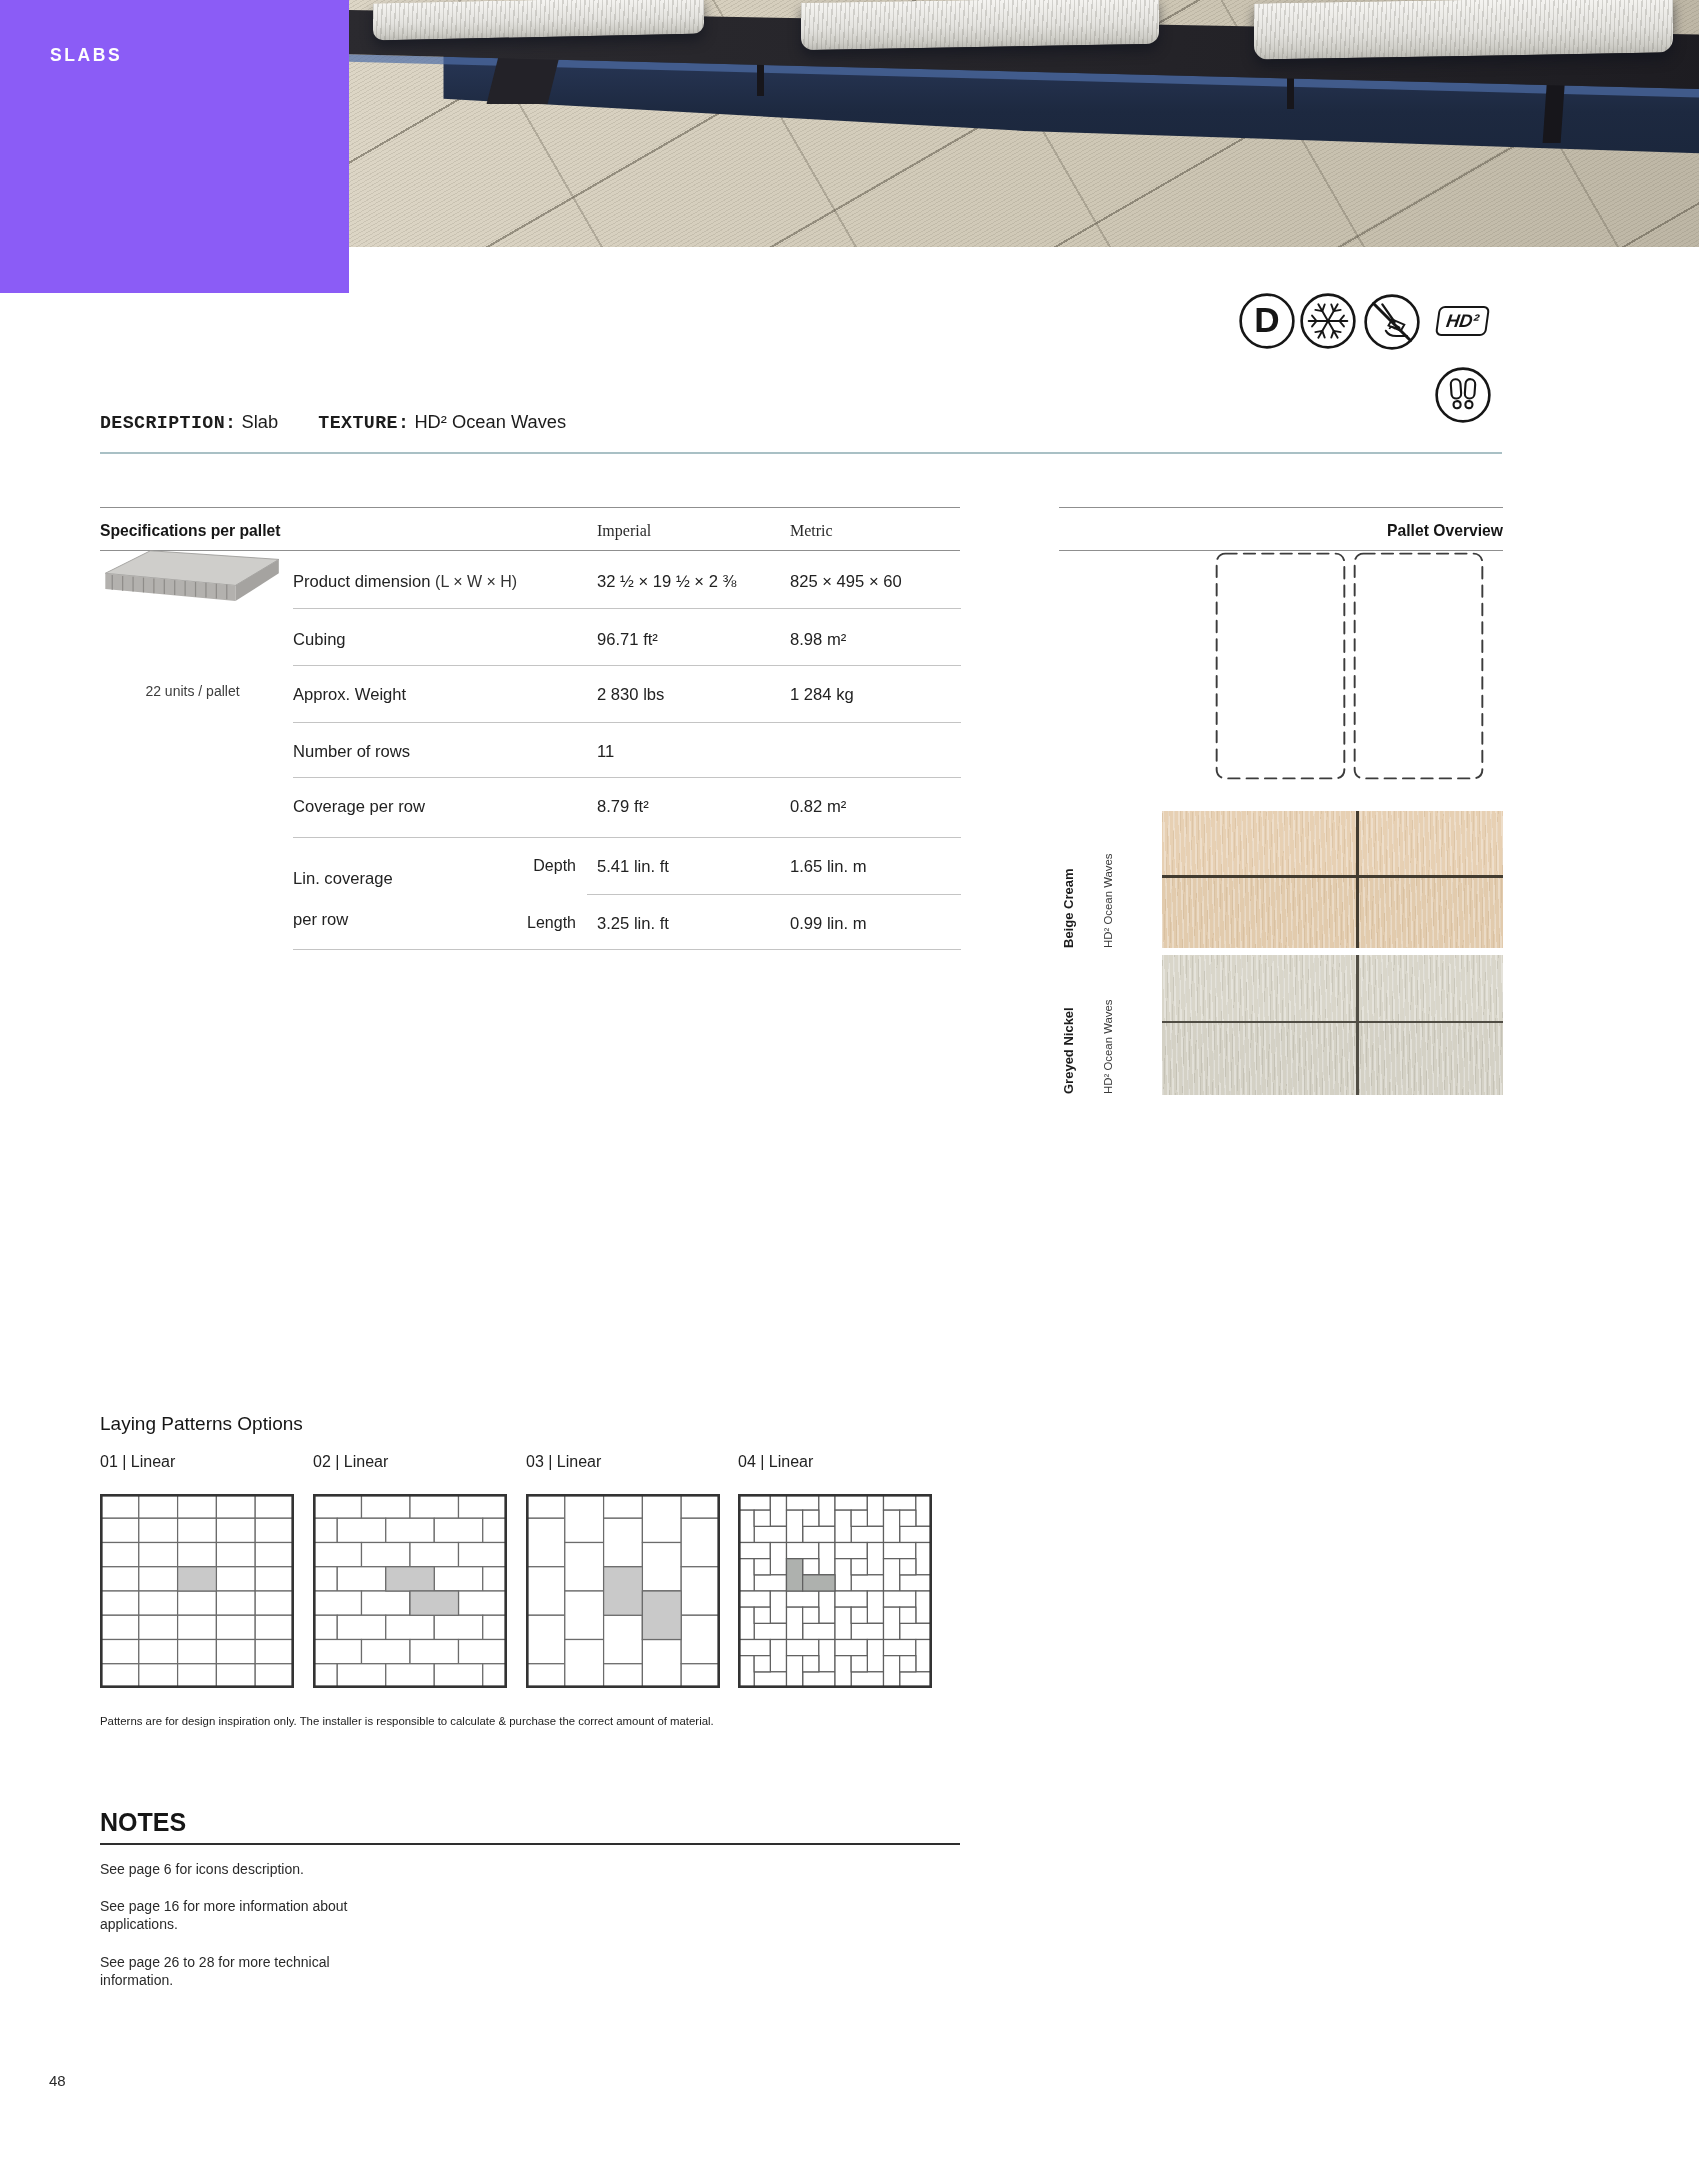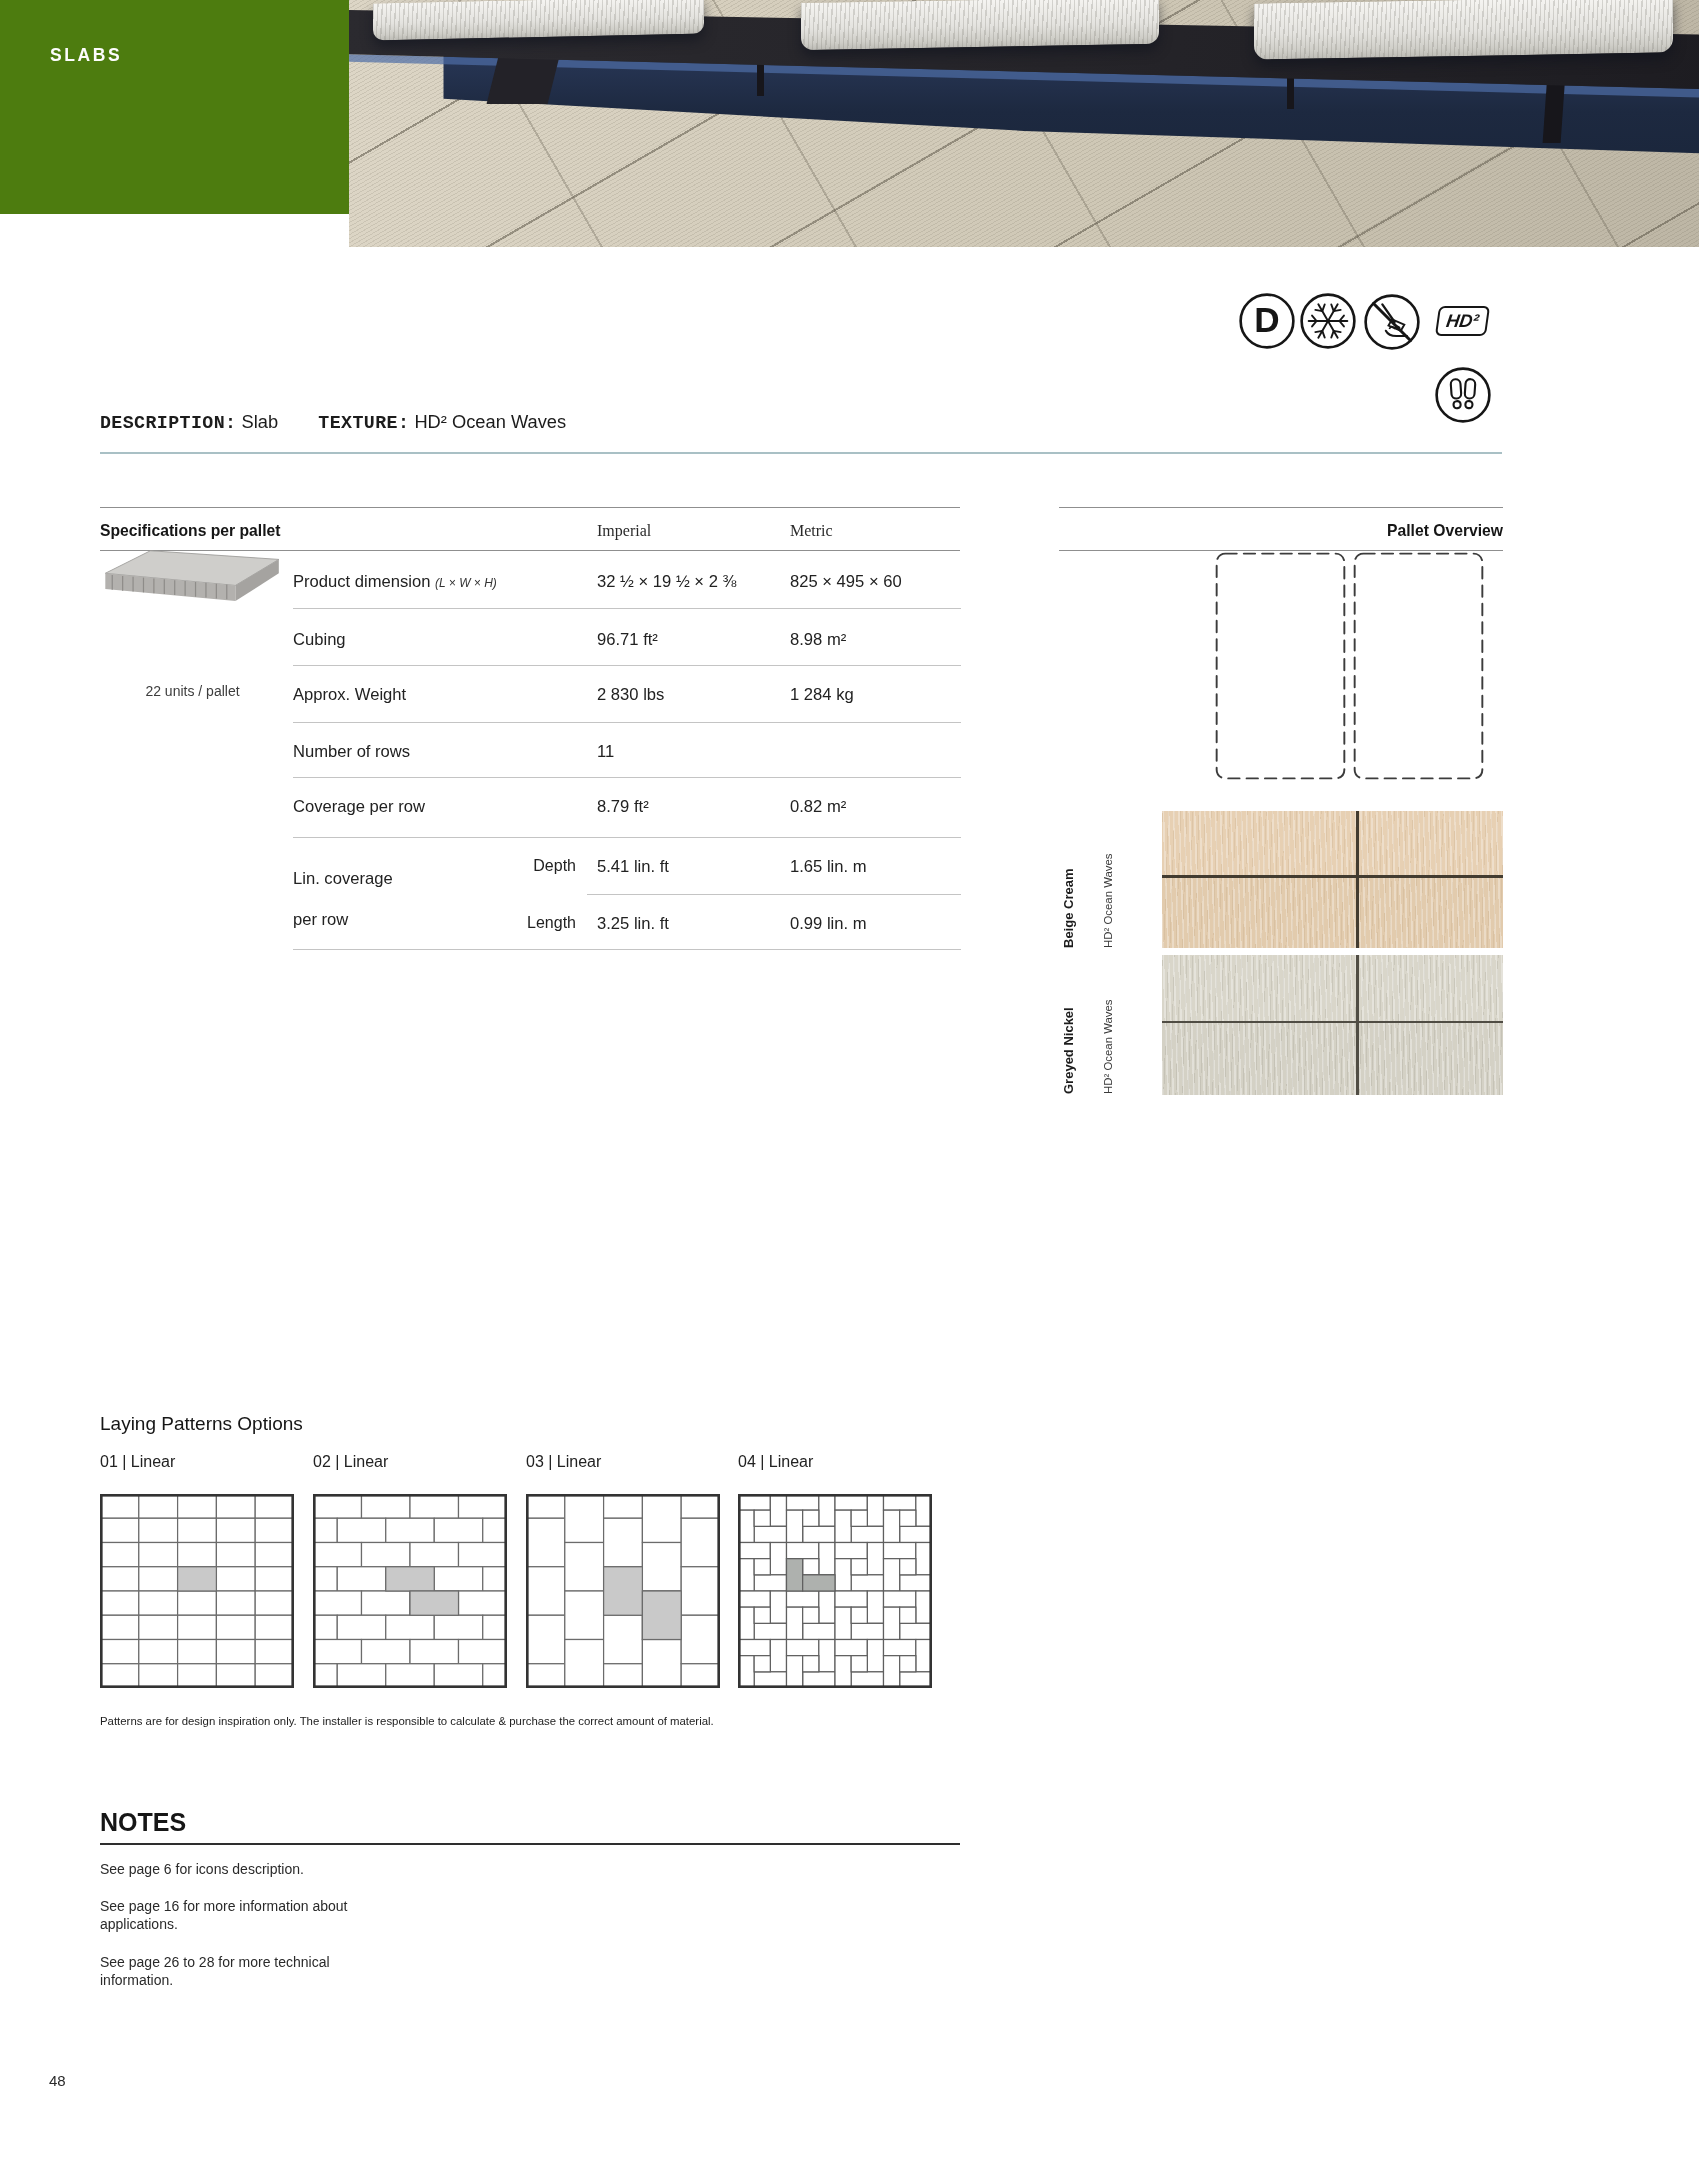--- a/index.html
+++ b/index.html
@@ -1,21 +1,21 @@
 <!DOCTYPE html>
 <html style="font-size:14px"><head>
 <meta charset="utf-8">
 <style>
   html,body{margin:0;padding:0;background:#ffffff;}
   .page{position:relative;width:1700px;height:2175px;background:#fff;
         font-family:"Liberation Sans",sans-serif;color:#1f1f1f;overflow:hidden;}
   .abs{position:absolute;}
 
   
-  .hero-side{left:0;top:0;width:349px;height:214px;background:#4d7c0f;}
+  .hero-side{left:0;top:0;width:349px;height:293px;background:#8b5cf6;}
   .slabs-label{left:50px;top:45px;color:#fdfdfd;font-weight:bold;font-size:17.5px;letter-spacing:2.6px;}
   .hero-photo{left:349px;top:0;width:1350px;height:247px;overflow:hidden;}
   .ph-base{left:0;top:0;width:100%;height:100%;
     background:
       repeating-linear-gradient(150deg, rgba(110,104,88,.16) 0 0.9px, transparent 0.9px 3.5px),
       repeating-linear-gradient(150deg, transparent 0 140px, rgba(96,90,76,.55) 140px 142px),
       repeating-linear-gradient(60deg, transparent 0 218px, rgba(96,90,76,.30) 218px 220px),
       linear-gradient(100deg,#ddd6c6,#cfc8b6 55%,#bdb6a5);}
   .ph-shadow{left:0;top:0;width:100%;height:100%;
     background:linear-gradient(180deg,#32436b 0%,#1d2940 45%,#172235 100%);
@@ -50,21 +50,21 @@
   .hd2-badge{left:1437px;top:306px;width:47px;height:26px;border:2.6px solid #161616;border-radius:6.1px;
     transform:skewX(-8deg);display:flex;align-items:center;justify-content:center;
     font-weight:bold;font-style:italic;font-size:18.3px;color:#161616;}
 
   
   .hr{background:#c4c4c4;height:1.3px;}
   .hr-dark{background:#8f8f8f;height:1.3px;}
   .spec-title{left:100px;top:522px;font-size:15.7px;font-weight:bold;color:#161616;}
   .col-head{top:522px;font-size:16px;color:#2a2a2a;font-family:Liberation Serif, serif;}
   .spec-label{left:293px;font-size:16.6px;color:#222;}
-  .spec-suffix{font-size:12px;color:#333;font-style:italic;}
+  .spec-suffix{font-size:16px;color:#333;}
   .spec-val{font-size:16.6px;color:#222;}
   .sub-lab{font-size:16px;color:#222;width:96px;text-align:right;}
   .units-note{left:105px;top:683px;width:175px;text-align:center;font-size:14px;color:#3d3d3d;}
 
   
   .po-title{left:1059px;top:522px;width:444px;text-align:right;font-size:15.7px;font-weight:bold;color:#161616;}
 
   
   .vlabel{position:absolute;transform:rotate(-90deg);transform-origin:0 0;white-space:nowrap;}
   .sw-name{font-size:13px;font-weight:bold;color:#1c1c1c;}

